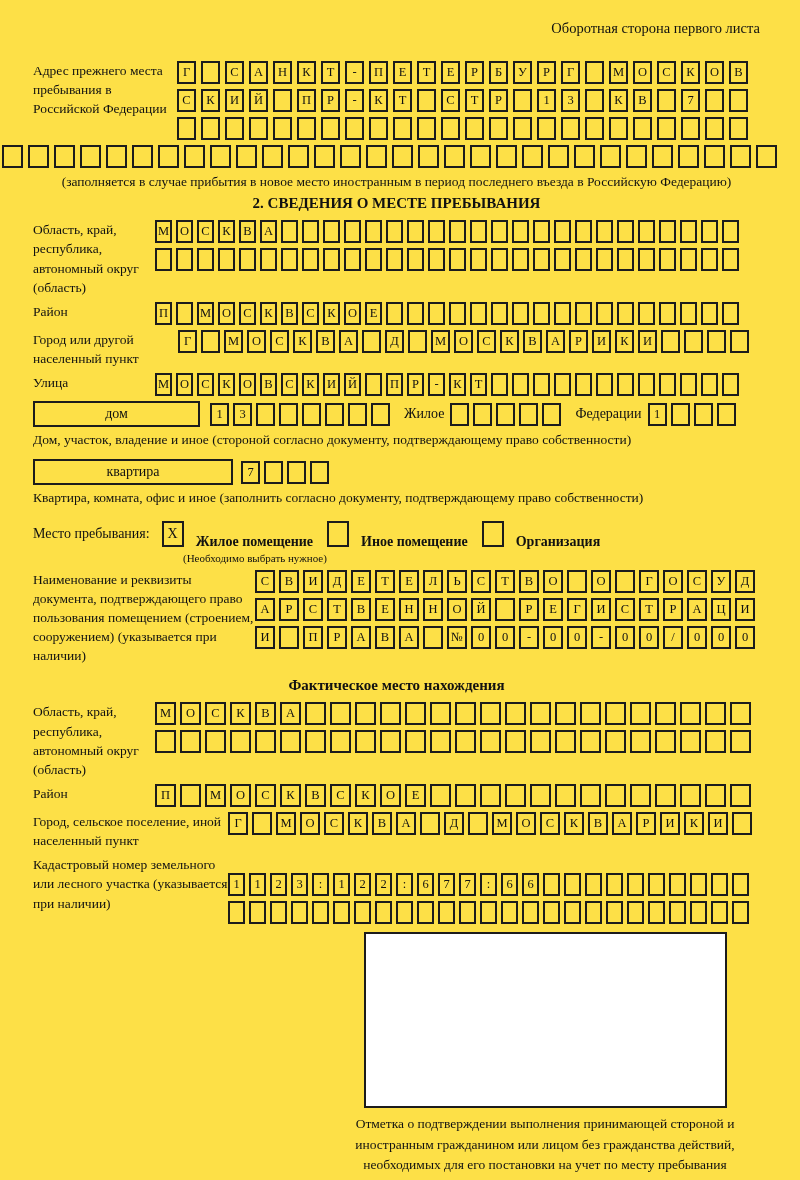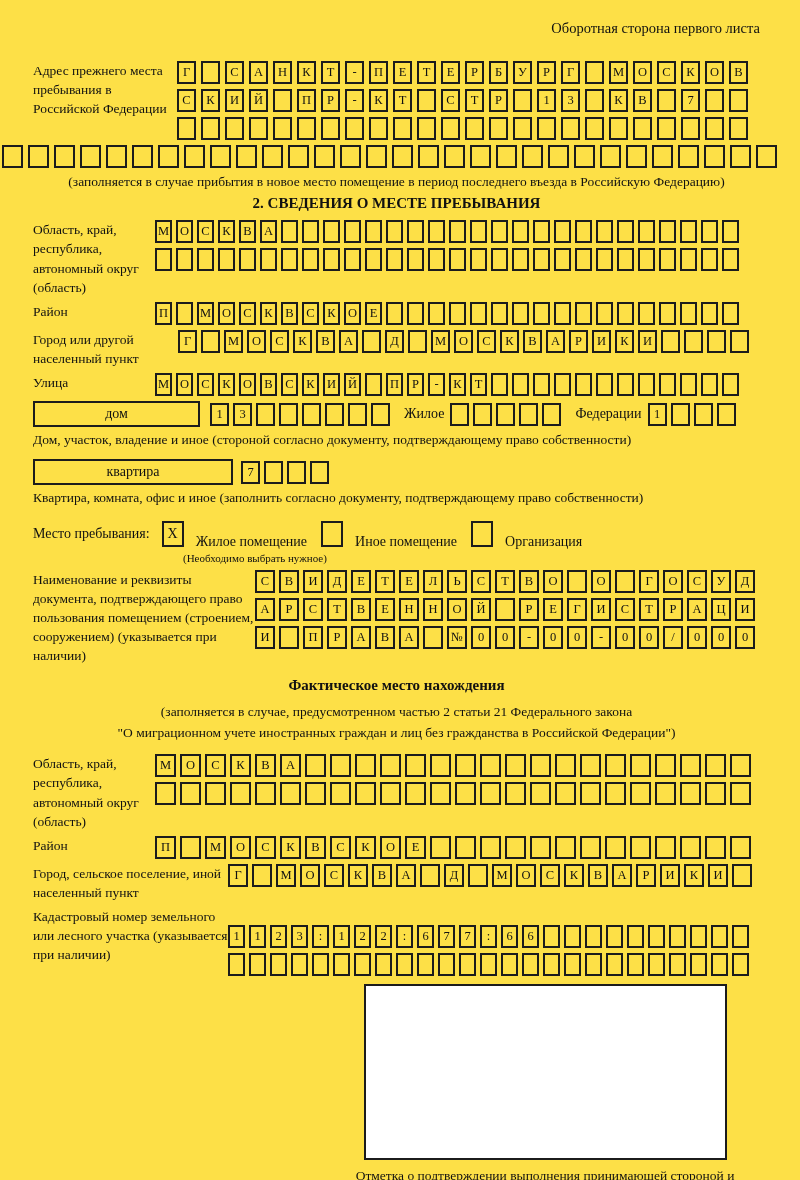--- a/index.html
+++ b/index.html
@@ -48,21 +48,21 @@
   }
   .wb-dom{width:167px;margin-right:10px;}
   .wb-kv{width:200px;margin-right:8px;}
   .small-label{font-size:14px;margin:0 6px 0 10px;flex:0 0 auto;}
   
   .mesto-row{display:flex;align-items:center;font-size:14px;margin:8px 0 2px 0;}
   .checkbox{
     box-sizing:border-box;width:22px;height:26px;border:2px solid #1c1c1c;
     font-size:14px;line-height:22px;text-align:center;flex:0 0 auto;
   }
-  .mesto-row .opt-label{margin:16px 14px 0 12px;}
+  .mesto-row .opt-label{margin:16px 14px 0 12px;font-weight:bold;}
   .mesto-note{width:360px;margin-left:150px;font-size:11px;margin-top:2px;margin-bottom:6px;}
   .note-block{margin:2px 0 10px 0;}
   .fact-head{margin-top:12px;}
   .fact-notes{font-size:13.5px;line-height:1.55;text-align:center;margin-bottom:10px;}
   .kad-rows{margin-top:18px;}
   
   .stamp-wrap{width:420px;margin-left:auto;margin-right:5px;margin-top:8px;}
   .stamp-box{
     box-sizing:border-box;width:363px;height:176px;
     border:2px solid #1c1c1c;margin:0 auto 6px auto;background:#fff;
@@ -184,21 +184,21 @@
       <span class="cell"></span>
       <span class="cell"></span>
       <span class="cell"></span>
       <span class="cell"></span>
       <span class="cell"></span>
       <span class="cell"></span>
       <span class="cell"></span>
       <span class="cell"></span>
       <span class="cell"></span>
     </div>
-  <div class="caption center">(заполняется в случае прибытия в новое место помещение в период последнего въезда в Российскую Федерацию)</div>
+  <div class="caption center">(заполняется в случае прибытия в новое место иностранным в период последнего въезда в Российскую Федерацию)</div>
 
   <div class="sec-title">2. СВЕДЕНИЯ О МЕСТЕ ПРЕБЫВАНИЯ</div>
 
   <div class="field">
     <div class="flabel col122">Область, край, республика, автономный округ (область)</div>
     <div class="rows">
       <div class="boxes c17">
           <span class="cell">М</span>
           <span class="cell">О</span>
           <span class="cell">С</span>
@@ -487,24 +487,20 @@
           <span class="cell">0</span>
           <span class="cell">/</span>
           <span class="cell">0</span>
           <span class="cell">0</span>
           <span class="cell">0</span>
         </div>
     </div>
   </div>
 
   <div class="sec-title fact-head">Фактическое место нахождения</div>
-  <div class="fact-notes">
-    <div>(заполняется в случае, предусмотренном частью 2 статьи 21 Федерального закона</div>
-    <div>"О миграционном учете иностранных граждан и лиц без гражданства в Российской Федерации")</div>
-  </div>
 
   <div class="field">
     <div class="flabel col122">Область, край, республика, автономный округ (область)</div>
     <div class="rows">
       <div class="boxes c21">
           <span class="cell">М</span>
           <span class="cell">О</span>
           <span class="cell">С</span>
           <span class="cell">К</span>
           <span class="cell">В</span>

